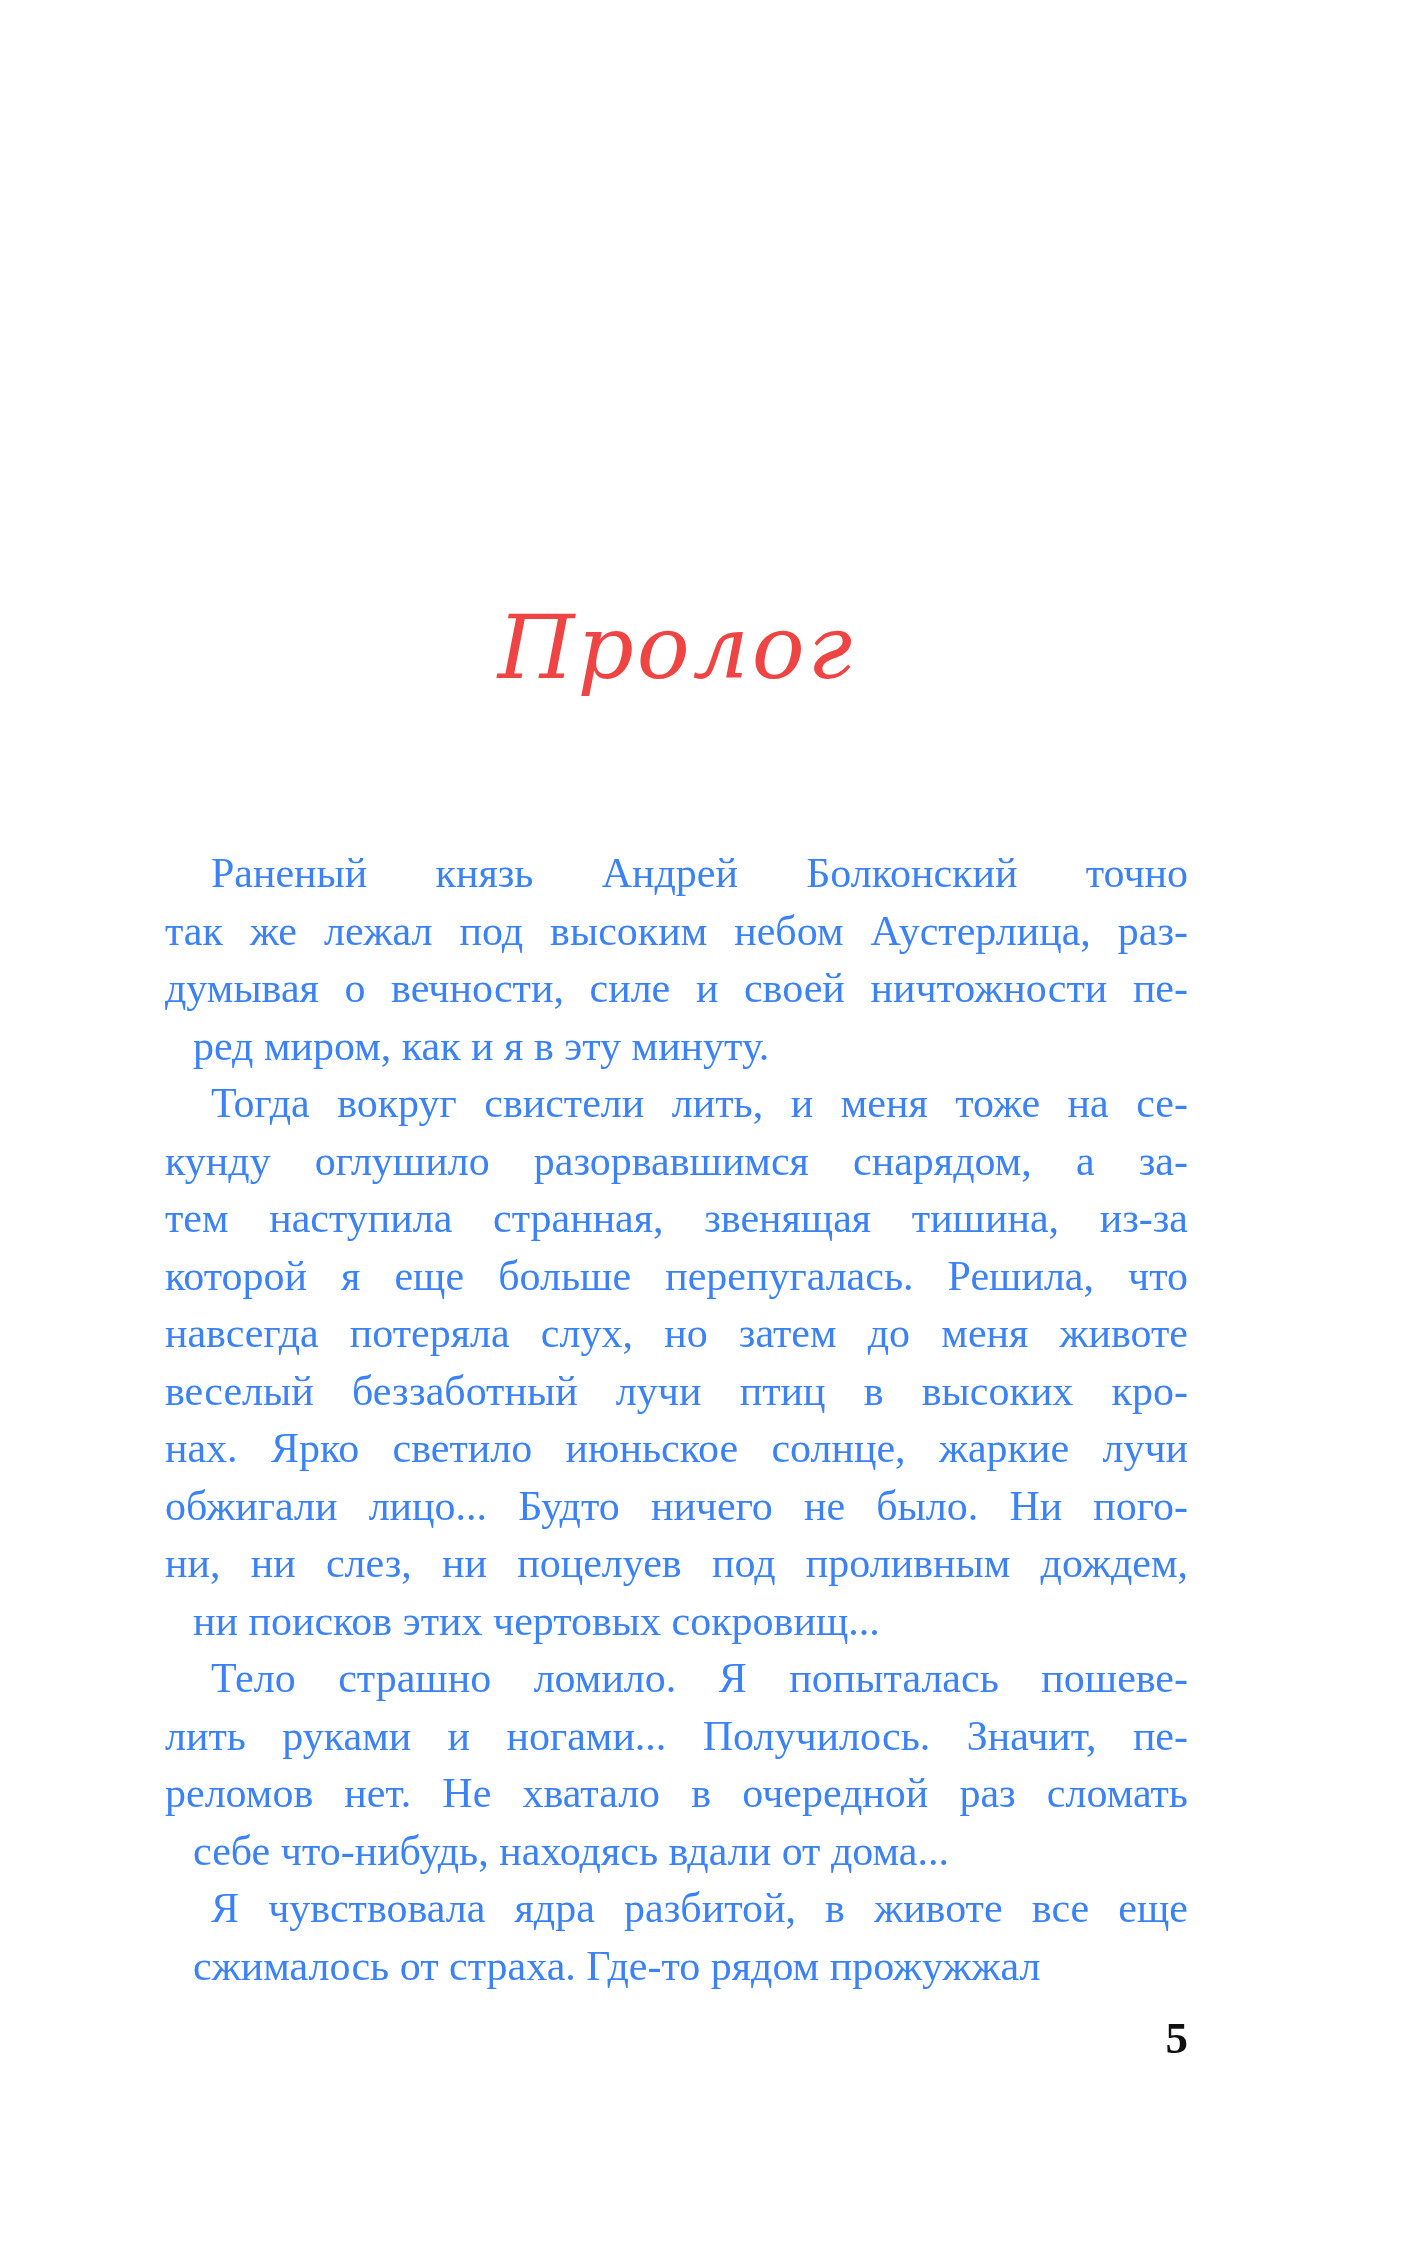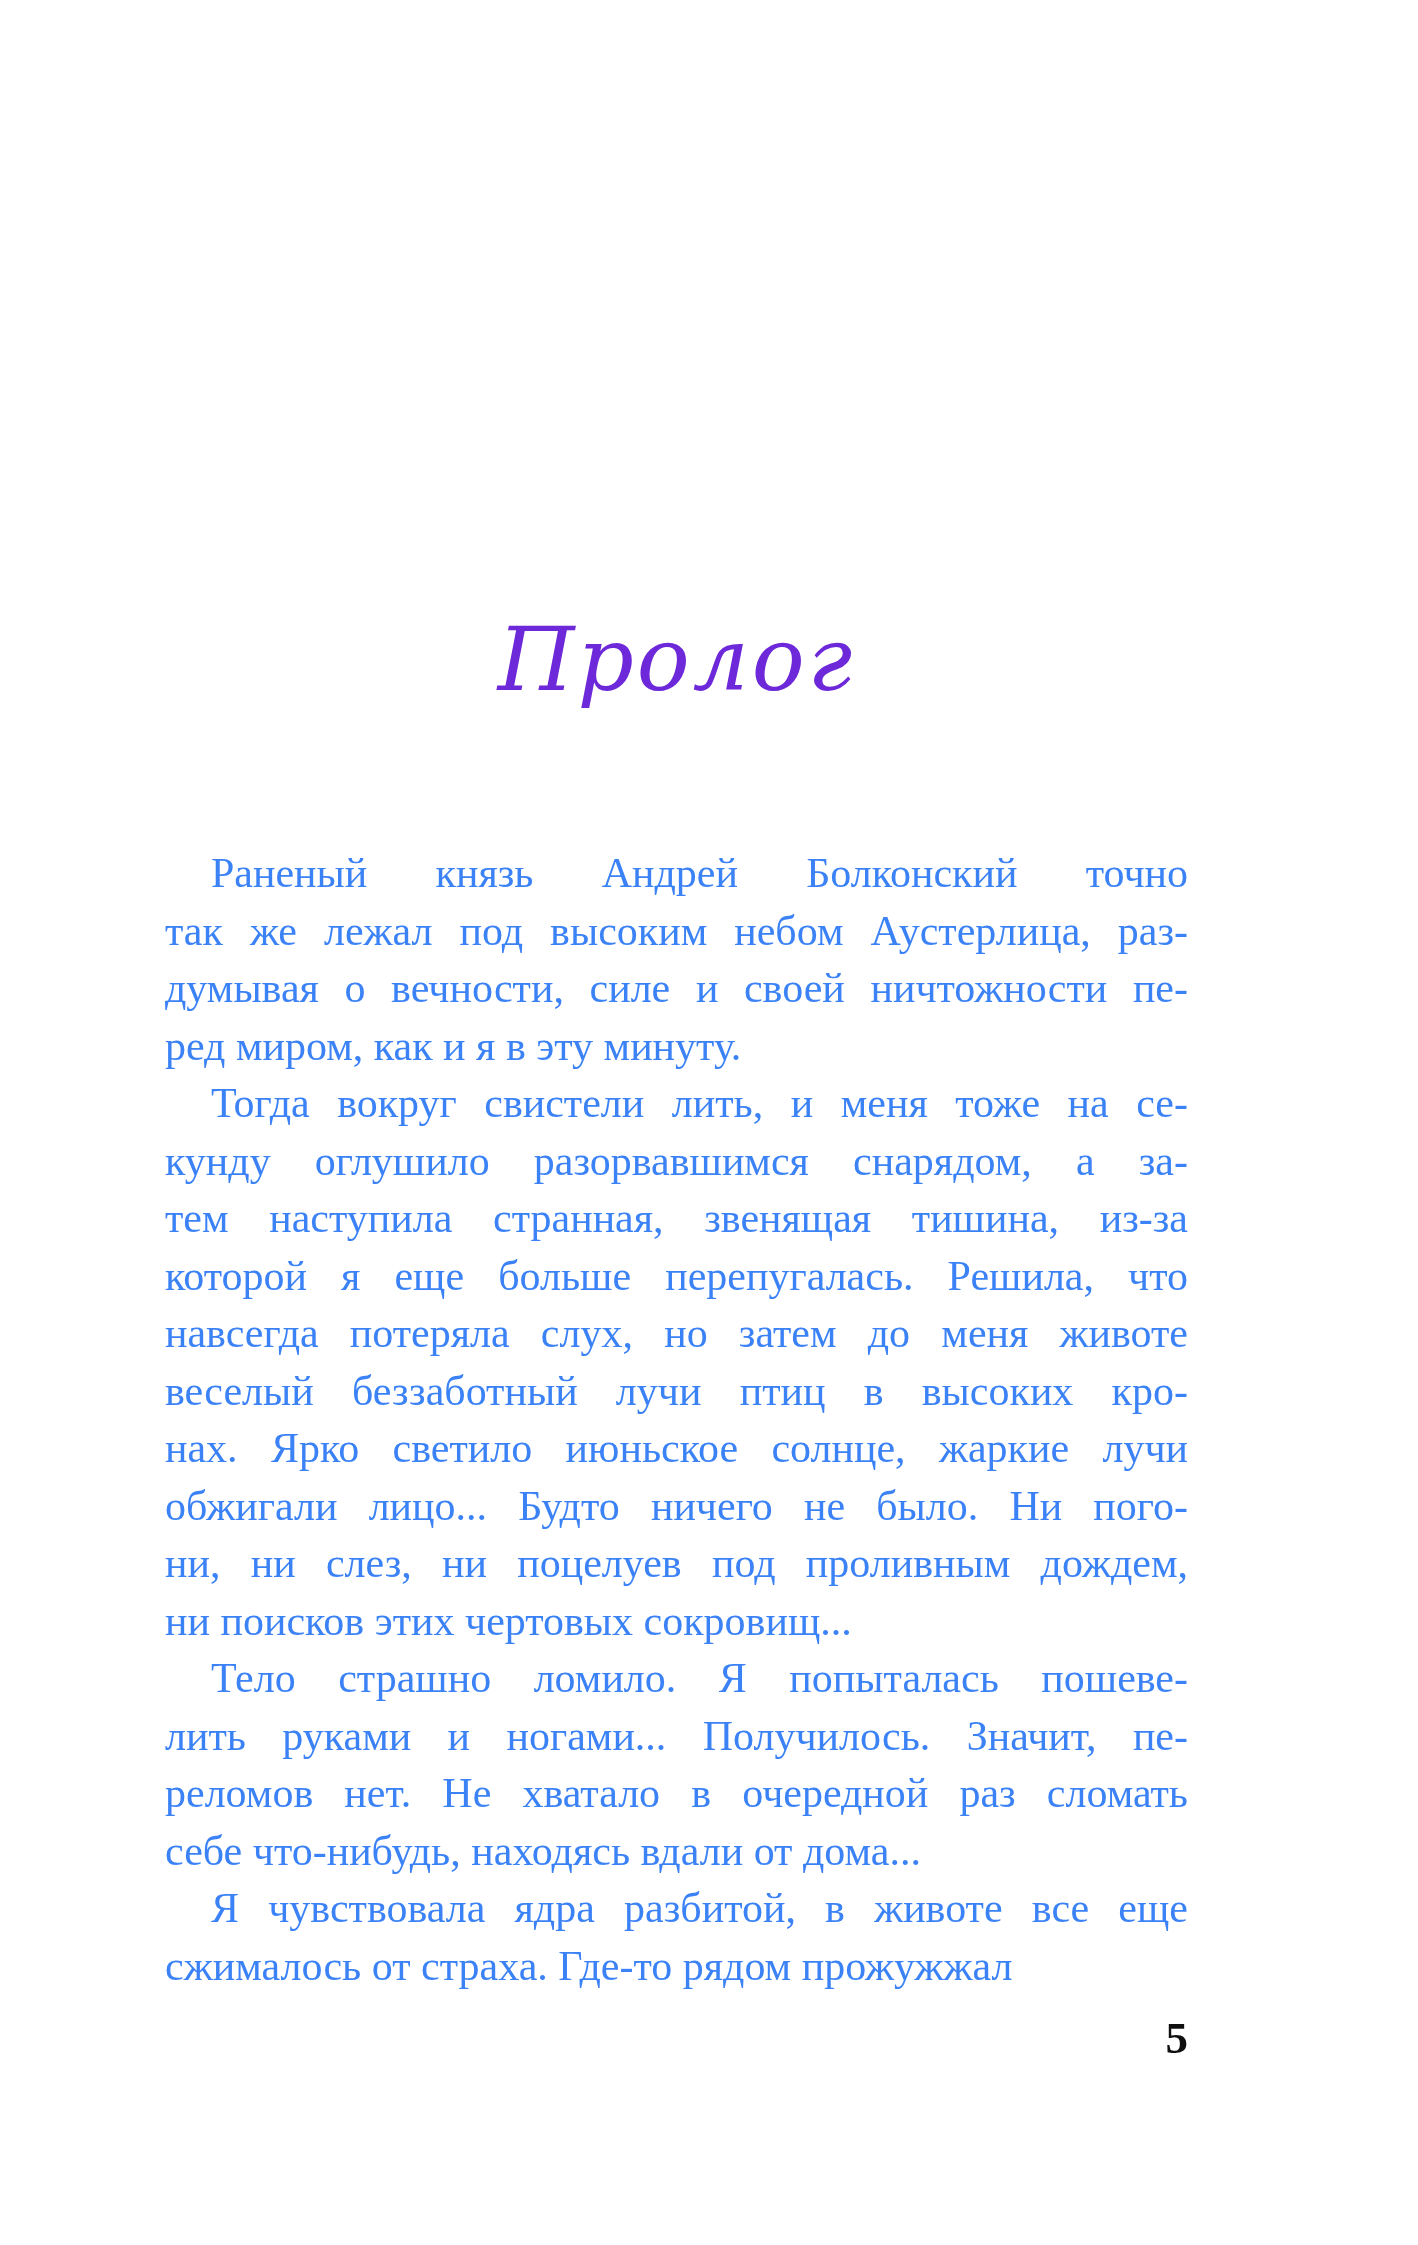--- a/index.html
+++ b/index.html
@@ -11,31 +11,31 @@
     position: relative;
     width: 1418px;
     height: 2245px;
     background: #ffffff;
     overflow: hidden;
     font-family: "Liberation Serif", serif;
     color: #161616;
   }
   .chapter-title {
     position: absolute;
-    top: 600px;
+    top: 588px;
     left: 165px;
     width: 1023px;
     text-align: center;
     font-family: "DejaVu Serif", serif;
     font-style: italic;
     font-weight: 400;
     font-size: 88px;
     line-height: 120px;
     letter-spacing: 3px;
-    color: #6d28d9;
+    color: #ef4444;
   }
   .body-text {
     position: absolute;
     left: 165px;
     top: 845px;
     width: 1023px;
     font-size: 42px;
     line-height: 57.5px;
     color: #3b82f6;
   }
@@ -46,20 +46,21 @@
   .line {
     text-align: justify;
     text-align-last: justify;
     white-space: normal;
     height: 57.5px;
     overflow: visible;
   }
   .line.last {
     text-align: left;
     text-align-last: left;
+    margin-left: 28px;
   }
   .line.first {
     text-indent: 46px;
   }
   .page-number {
     position: absolute;
     left: 165px;
     top: 2012px;
     width: 1023px;
     text-align: right;

